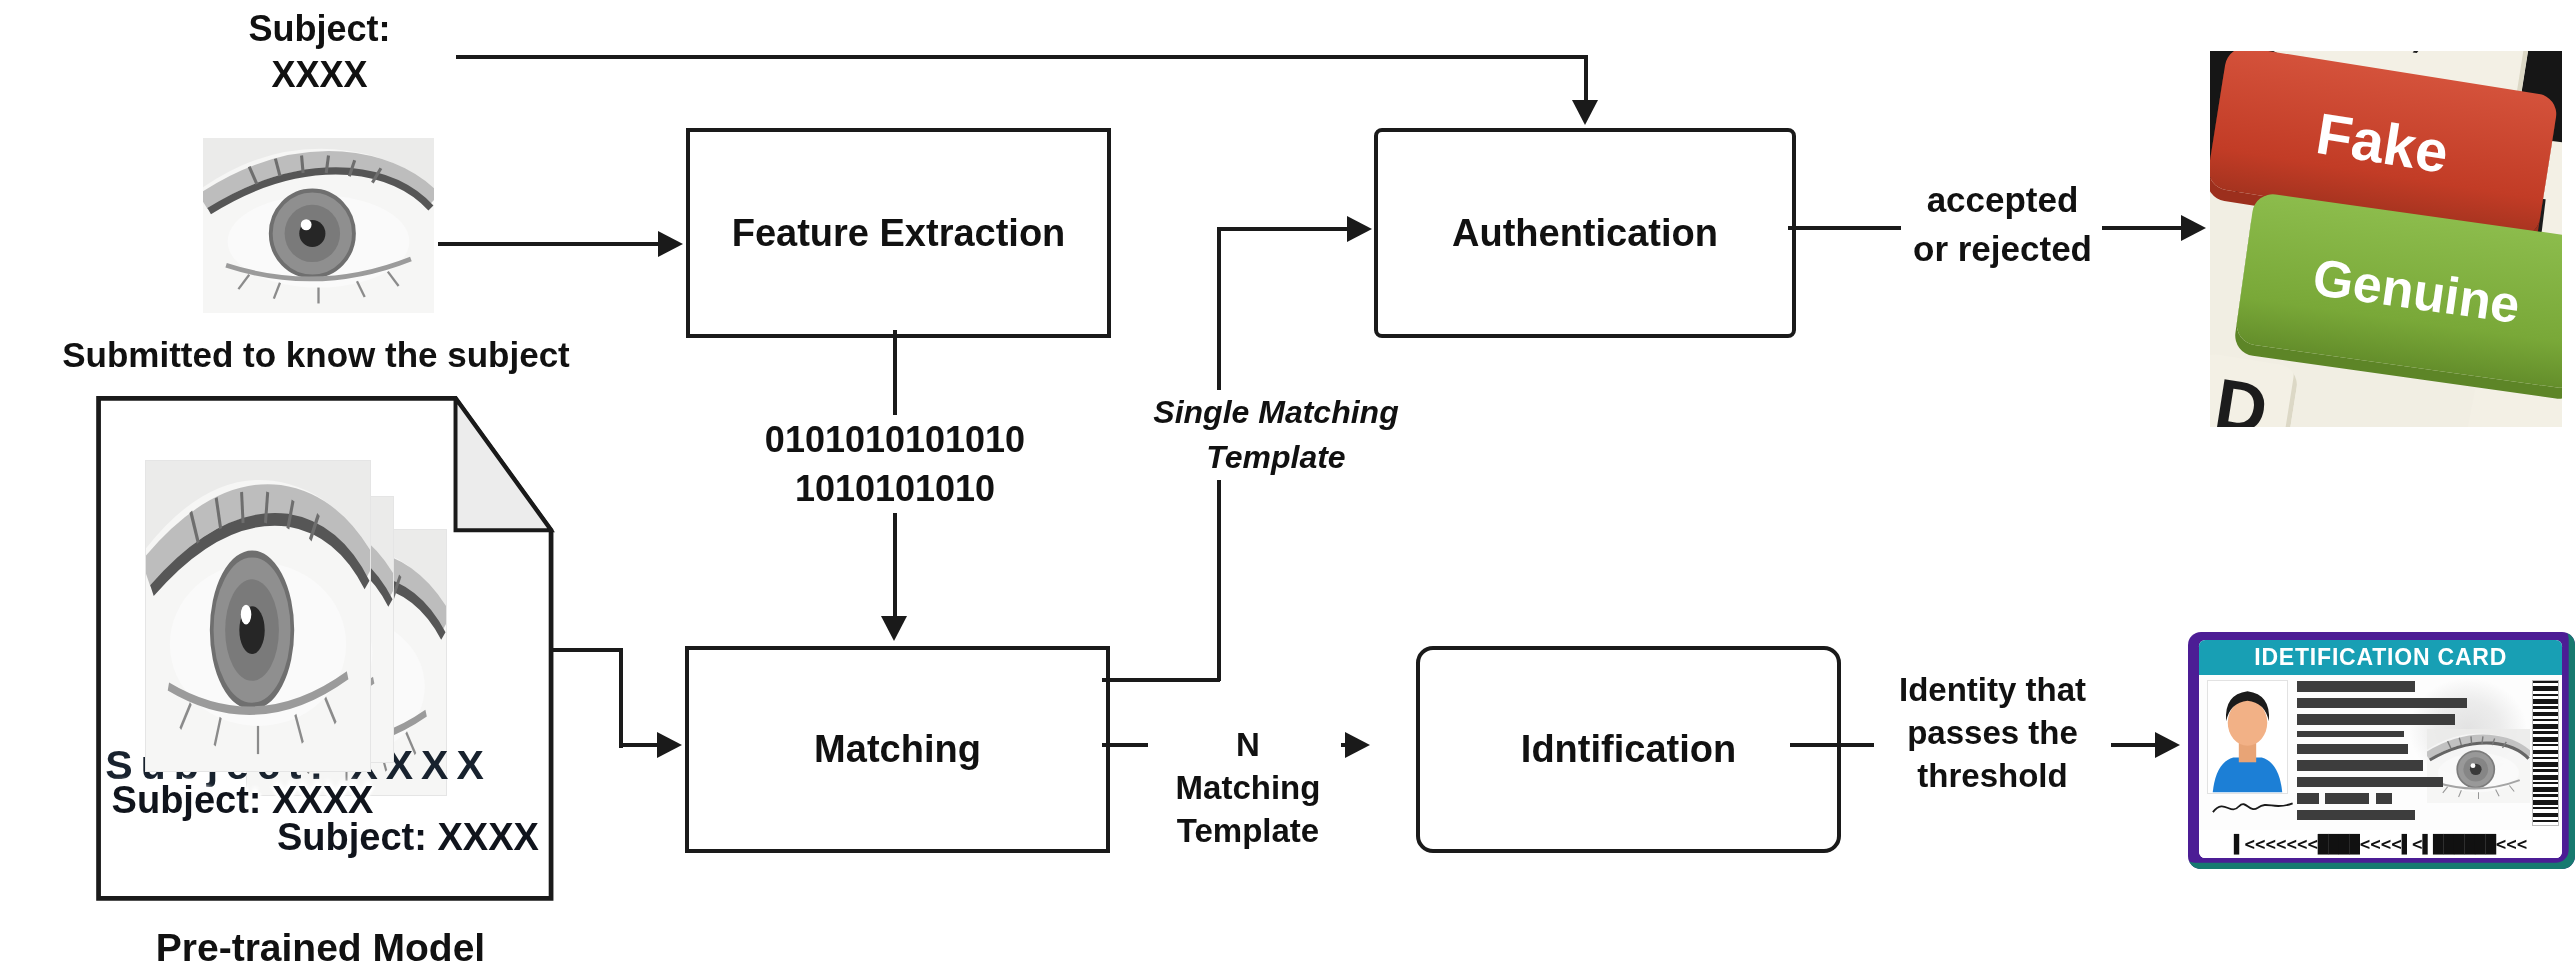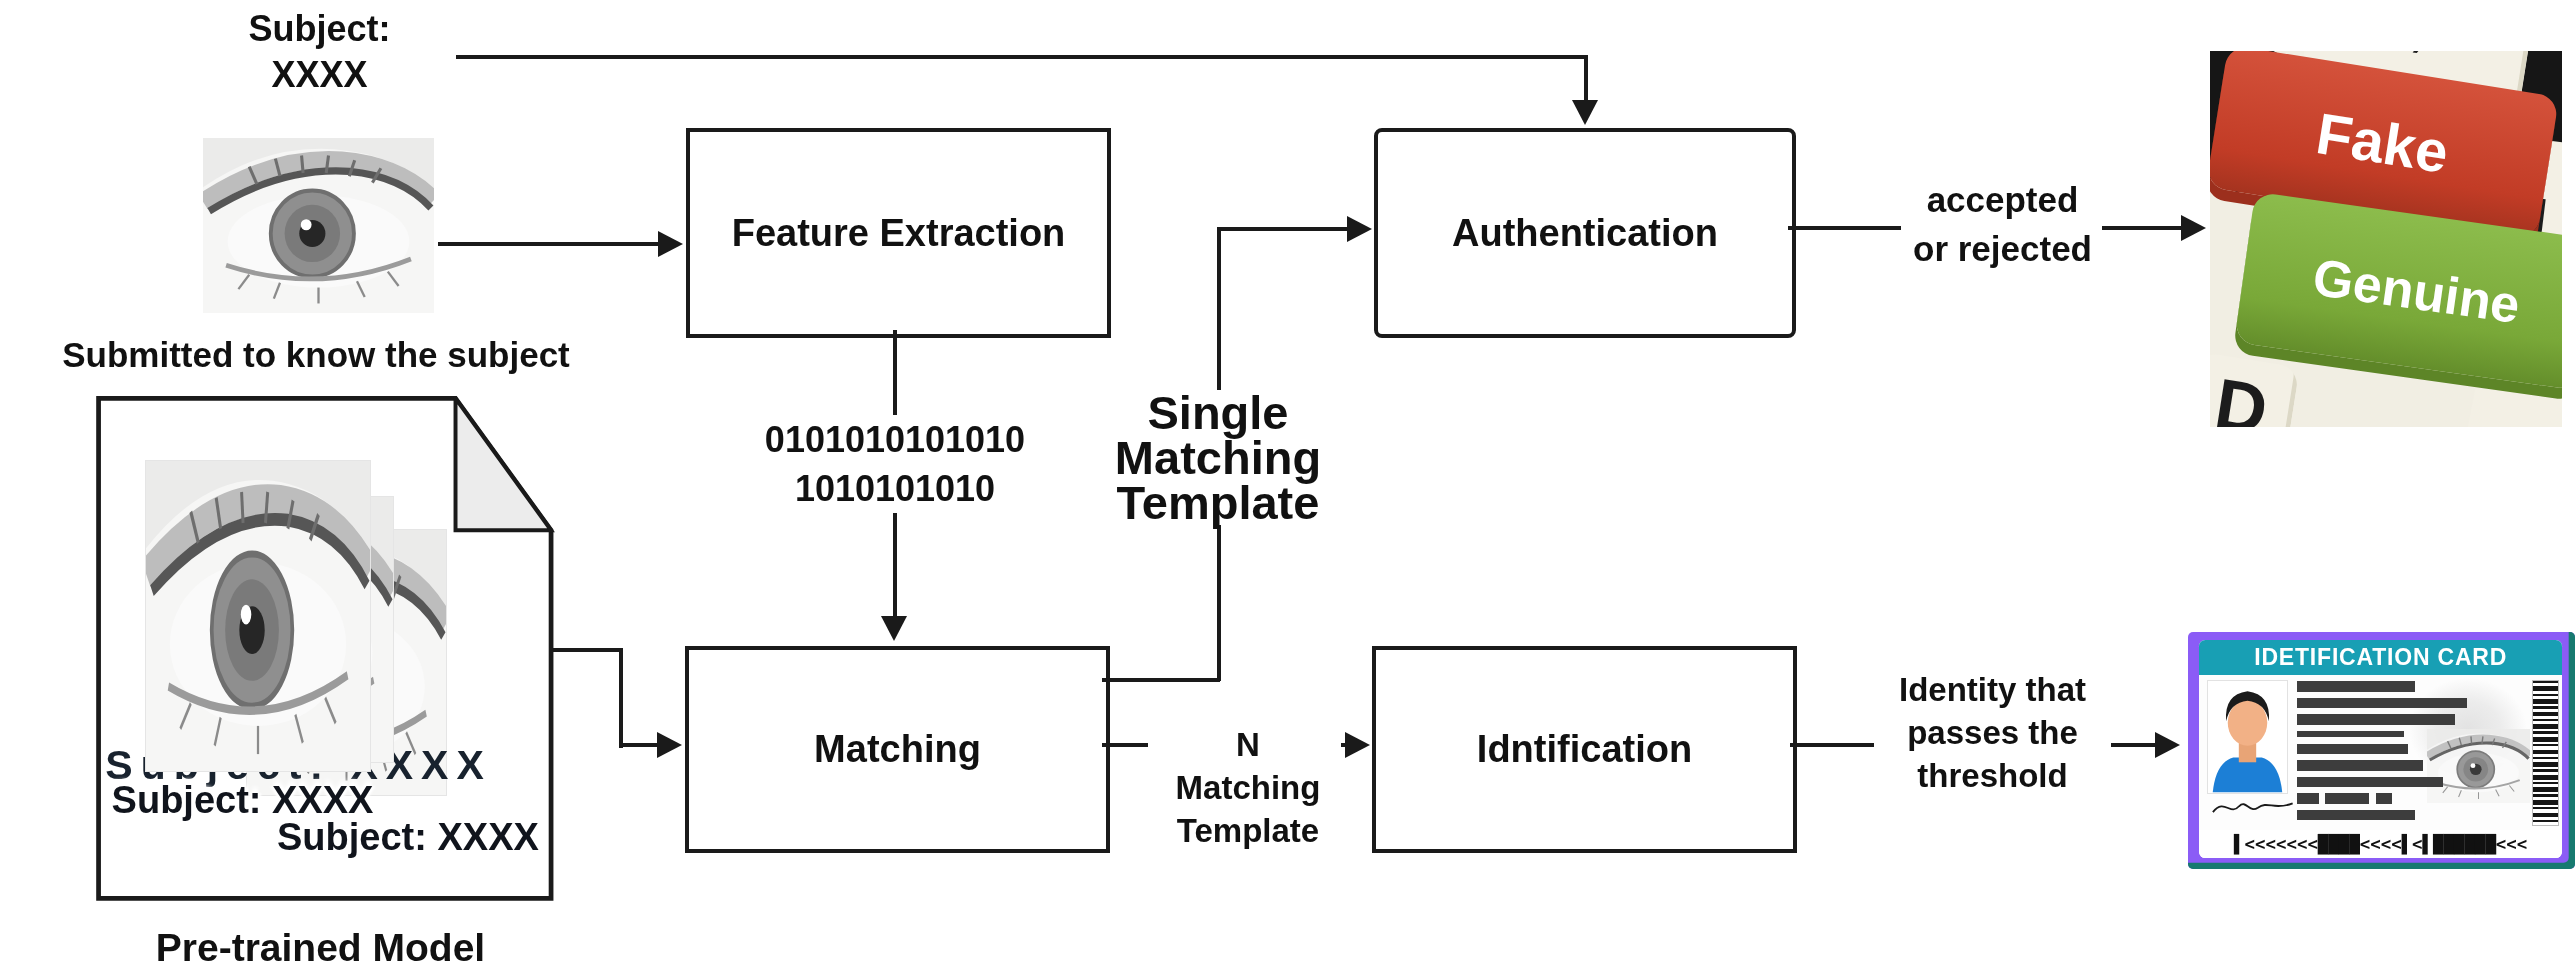--- a/index.html
+++ b/index.html
@@ -25,21 +25,21 @@
   .halo{text-shadow:0 -3.2px 2.4px #fff,0 3.2px 2.4px #fff,-3.2px 0 2.4px #fff,3.2px 0 2.4px #fff,0 -6.3px 4px #fff;}
   
   .kb{position:absolute;overflow:hidden;background:#f1eee3;z-index:2;}
   .kb-key{position:absolute;border-radius:20.5px;display:flex;align-items:center;justify-content:center;
           font-weight:bold;color:#fff;}
   .kb-cream{background:#f3f0e5;box-shadow:inset -4.7px -9.5px 0 #dcd8c6;color:#1c1c1c;}
   .kb-dark{position:absolute;background:#161616;}
   .kb-red{background:linear-gradient(180deg,#d4523b 0%,#c23c26 72%,#a5331f 100%);box-shadow:0 11px 0 #9c2f1d;}
   .kb-green{background:linear-gradient(180deg,#8cbc4c 0%,#79a838 70%,#648e2b 100%);box-shadow:0 11px 0 #5d8527;}
   
-  .card{position:absolute;background:#8b5cf6;border-radius:5px;box-shadow:inset -6.3px -6.3px 0 #177a70;z-index:2;}
+  .card{position:absolute;background:#4c1d95;border-radius:13px;box-shadow:inset -6.3px -6.3px 0 #177a70;z-index:2;}
   .card-inner{position:absolute;left:11px;top:8px;right:12.6px;bottom:11px;background:#fff;border-radius:6.3px;overflow:hidden;
               display:flex;flex-direction:column;}
   .card-header{height:35px;background:#189fb4;color:#fff;font-weight:bold;font-size:23px;letter-spacing:0.8px;
                display:flex;align-items:center;justify-content:center;}
   .card-body{position:relative;flex:1;background:#fdfdfd;}
   .card-mrz{height:28.4px;background:#fff;display:flex;align-items:center;justify-content:center;
             font-family:"DejaVu Sans Mono",monospace;font-weight:bold;font-size:17.4px;color:#111;letter-spacing:0;}
   .photo{position:absolute;left:8px;top:4.7px;width:79px;height:112px;background:#fff;border:1.6px solid #e2e2e2;}
   .photo svg{width:100%;height:100%;display:block;}
   .sig{position:absolute;left:11px;top:120px;width:87px;height:24px;}
@@ -106,36 +106,36 @@
 
   <div class="box" style="left:674px;top:128px;width:417px;height:202px;">
     <span>Feature Extraction</span>
   </div>
   <div class="box" style="left:1362px;top:128px;width:414px;height:202px;border-radius:8px;">
     <span>Authentication</span>
   </div>
   <div class="box" style="left:673px;top:646px;width:417px;height:199px;">
     <span>Matching</span>
   </div>
-  <div class="box" style="left:1360px;top:646px;width:417px;height:199px;">
+  <div class="box" style="left:1404px;top:646px;width:417px;height:199px;border-radius:17px;">
     <span>Idntification</span>
   </div>
 
   <div class="ln" style="left:881px;top:330px;width:4px;height:289px;"></div>
   <div class="ah ah-down" style="left:869px;top:616px;"></div>
   <div class="lbl onwhite" style="left:725px;top:415px;width:316px;font-size:36px;line-height:49px;">
     <span>0101010101010</span>
     <span>1010101010</span>
   </div>
 
   <div class="ln" style="left:1090px;top:678px;width:118px;height:4px;"></div>
   <div class="ln" style="left:1205px;top:227px;width:4px;height:454px;"></div>
   <div class="ln" style="left:1209px;top:227px;width:126px;height:4px;"></div>
   <div class="ah ah-right" style="left:1335px;top:216px;"></div>
-  <div class="lbl onwhite" style="left:1054px;top:390px;width:304px;font-size:47px;line-height:45px;">
+  <div class="lbl onwhite" style="left:1112px;top:390px;width:304px;font-size:32px;line-height:45px;font-style:italic;">
     <span>Single Matching</span>
     <span>Template</span>
   </div>
 
   <div class="ln" style="left:1090px;top:743px;width:46px;height:4px;"></div>
   <div class="ln" style="left:1305px;top:743px;width:30px;height:4px;"></div>
   <div class="ah ah-right" style="left:1333px;top:732px;"></div>
   <div class="lbl onwhite" style="left:1143px;top:723px;width:186px;font-size:33px;line-height:43px;">
     <span>N</span>
     <span>Matching</span>

